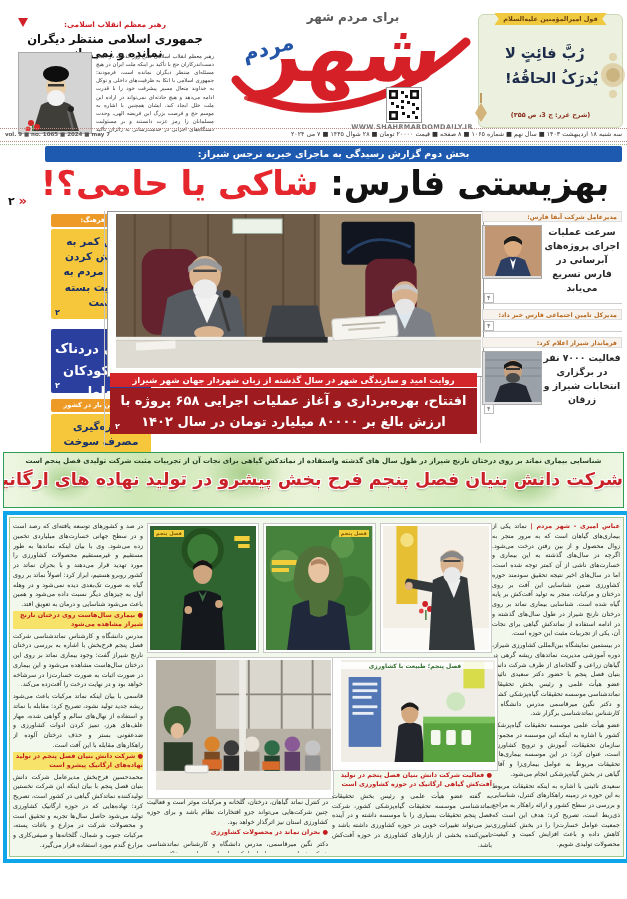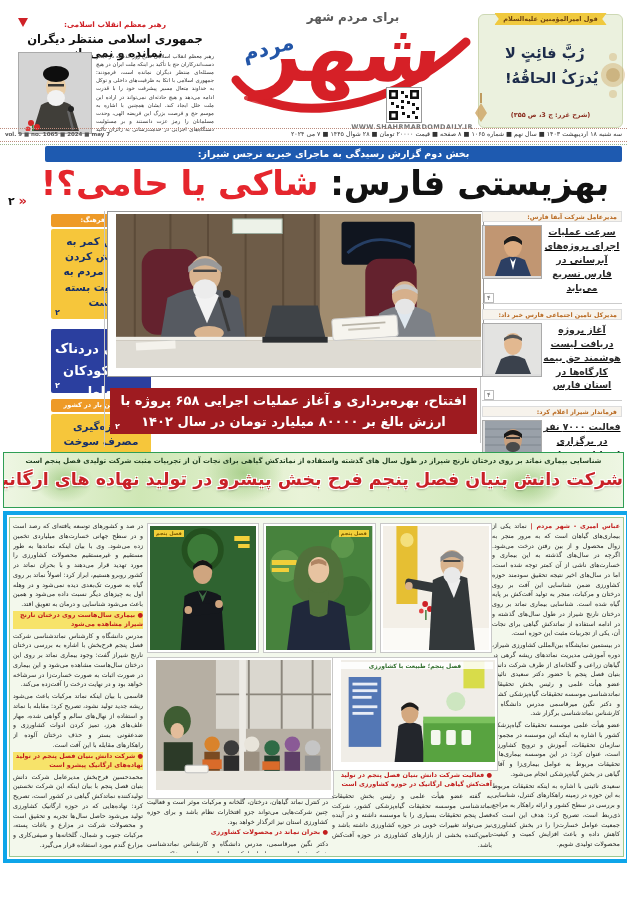--- a/index.html
+++ b/index.html
@@ -67,21 +67,21 @@
       font-size:8.5px;font-weight:bold;text-align:center;line-height:14px;}
   .cap-box{left:110px;top:388px;width:367px;height:44px;background:#9e1b20;color:#fff;
       font-size:13px;font-weight:bold;text-align:center;line-height:1.65;padding-top:2px;}
   .cap-page{position:absolute;left:5px;bottom:1px;font-size:8px;color:#fff;}
   
   .rs{left:482px;top:211px;width:140px;}
   .rs-item{position:relative;padding-bottom:8px;border-bottom:1px solid #ccc;margin-bottom:5px;}
   .rs-item:last-child{border-bottom:none;}
   .rs-kicker{background:#f7f3ec;border:1px solid #ddd;color:#b96a22;font-size:6.3px;
       font-weight:bold;padding:1px 4px;text-align:right;margin-bottom:3px;}
-  .rs-row{display:flex;align-items:flex-start;text-decoration:underline;}
+  .rs-row{display:flex;align-items:flex-start;}
   .rs-title{flex:1;font-size:9.3px;font-weight:bold;color:#2a2a2a;line-height:1.5;text-align:center;}
   .rs-photo{width:58px;height:52px;border:1px solid #aaa;background:#ddd;flex:0 0 auto;}
   .rs-page{position:absolute;left:2px;bottom:0;font-size:6.5px;color:#555;
       border:1px solid #bbb;background:#fff;padding:0 2px;}
   .vline{width:1px;background:#c6c6c6;}
   
   .banner{left:3px;top:452px;width:619px;height:54px;border:1px solid #2f9e55;border-radius:0;
       background:linear-gradient(90deg,#eef6e3 0%,#cfe7b5 22%,#e9f3d8 48%,#d5ebbf 75%,#eef6e3 100%);
       overflow:hidden;}
   .banner-leaf{position:absolute;border-radius:50%;background:radial-gradient(#7db65a,transparent 70%);opacity:.55;}
@@ -270,20 +270,21 @@
       <polygon points="150,128 212,128 204,94 158,94" fill="#3f4347"></polygon>
       <rect x="148" y="126" width="66" height="6" fill="#2b2e31"></rect>
       <g transform="rotate(-4 218 108)">
           <rect x="218" y="108" width="66" height="22" rx="3" fill="#f6f4ee" stroke="#ccc"></rect>
           <rect x="228" y="114" width="44" height="2" fill="#b9b4a8"></rect>
           <rect x="234" y="119" width="32" height="2" fill="#c9c4b8"></rect>
         </g>
       <rect x="20" y="132" width="40" height="8" fill="#f4f2ec" transform="rotate(-3 20 132)"></rect>
     </svg>
   </div>
+  <div class="abs cap-strip">روایت امید و سازندگی شهر در سال گذشته از زبان شهردار جهان شهر شیراز</div>
   <div class="abs cap-box">
     <span>افتتاح، بهره‌برداری و آغاز عملیات اجرایی ۶۵۸ پروژه با ارزش بالغ بر ۸۰۰۰۰ میلیارد تومان در سال ۱۴۰۲</span>
     <span class="cap-page">۲</span>
   </div>
 
   <div class="abs rs">
 
     <div class="rs-item">
       <div class="rs-kicker">مدیرعامل شرکت آبفا فارس:</div>
       <div class="rs-row">
@@ -296,31 +297,20 @@
             <path d="M19 15 Q28 5 37 15 L37 19 Q28 11 19 19 Z" fill="#1d1d1d"></path>
             <polygon points="25,32 28,36 31,32 28,44" fill="#fff"></polygon>
           </svg>
         </div>
       </div>
       <span class="rs-page">۴</span>
     </div>
 
     <div class="rs-item">
       <div class="rs-kicker">مدیرکل تامین اجتماعی فارس خبر داد:</div>
-      <div class="rs-row">
-        <div class="rs-title">آغاز پروژه دریافت لیست هوشمند حق بیمه کارگاه‌ها در استان فارس</div>
-        <div class="rs-photo">
-          <svg width="56" height="50" viewBox="0 0 56 50" preserveAspectRatio="none">
-            <rect width="56" height="50" fill="#e3e3e1"></rect>
-            <path d="M10 50 L16 35 Q28 28 40 35 L46 50 Z" fill="#3a414c"></path>
-            <ellipse cx="28" cy="20" rx="9" ry="11" fill="#e2b890"></ellipse>
-            <path d="M19 14 Q28 7 37 14 L37 17 Q28 11 19 17 Z" fill="#555"></path>
-          </svg>
-        </div>
-      </div>
       <span class="rs-page">۴</span>
     </div>
 
     <div class="rs-item">
       <div class="rs-kicker">فرماندار شیراز اعلام کرد:</div>
       <div class="rs-row">
         <div class="rs-title">فعالیت ۷۰۰۰ نفر در برگزاری انتخابات شیراز و زرقان</div>
         <div class="rs-photo">
           <svg width="56" height="50" viewBox="0 0 56 50" preserveAspectRatio="none">
             <rect width="56" height="50" fill="#9aa1a9"></rect>

